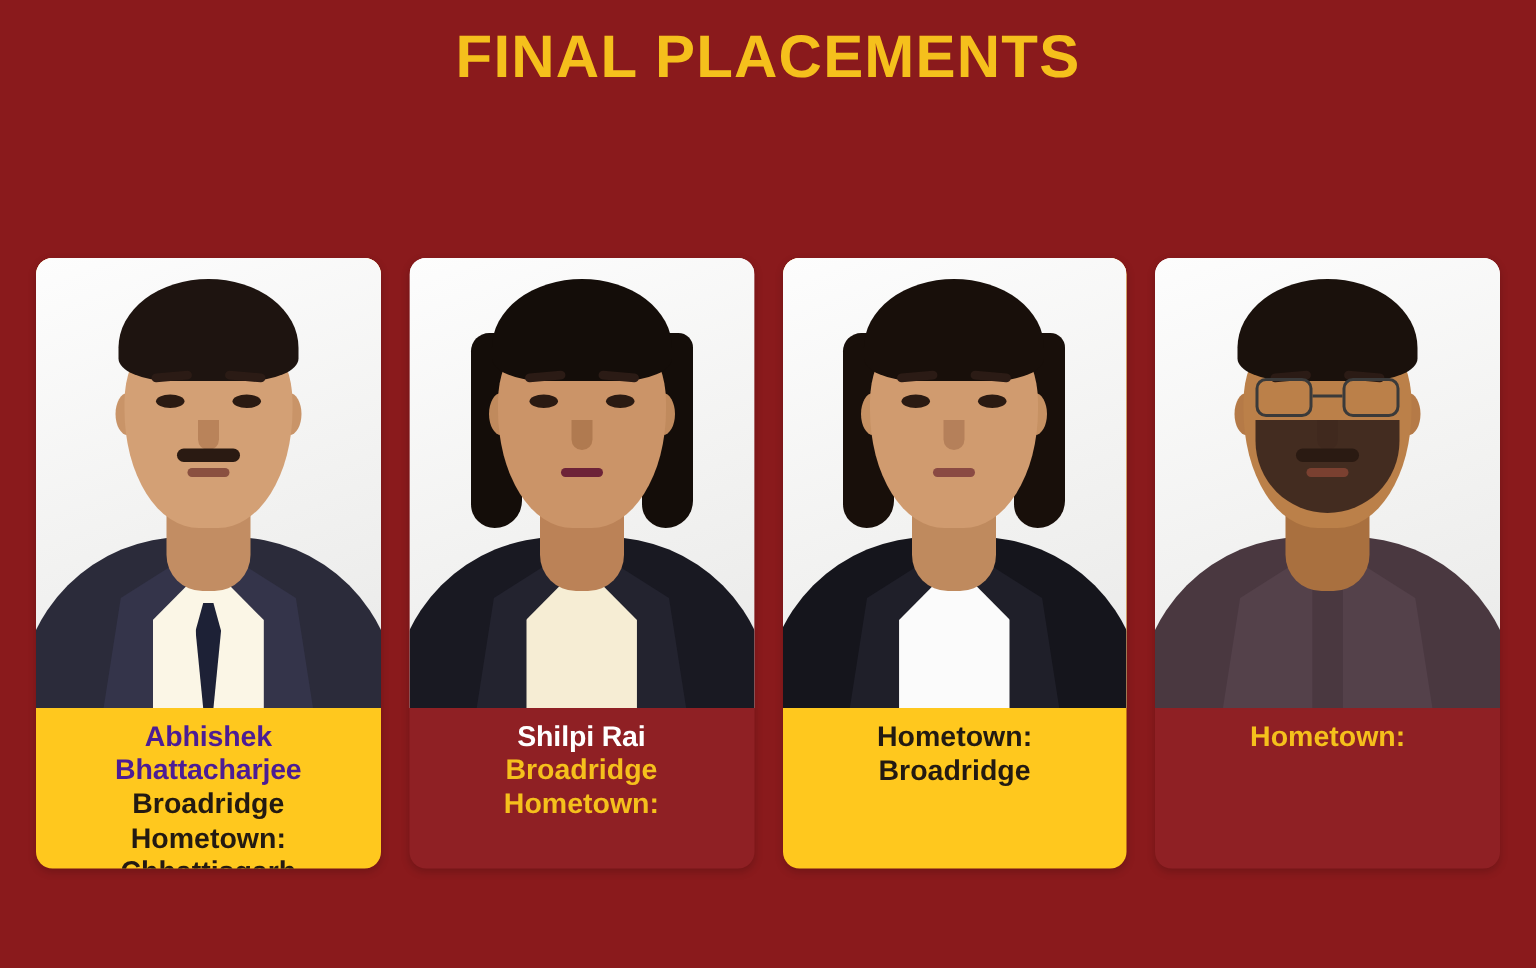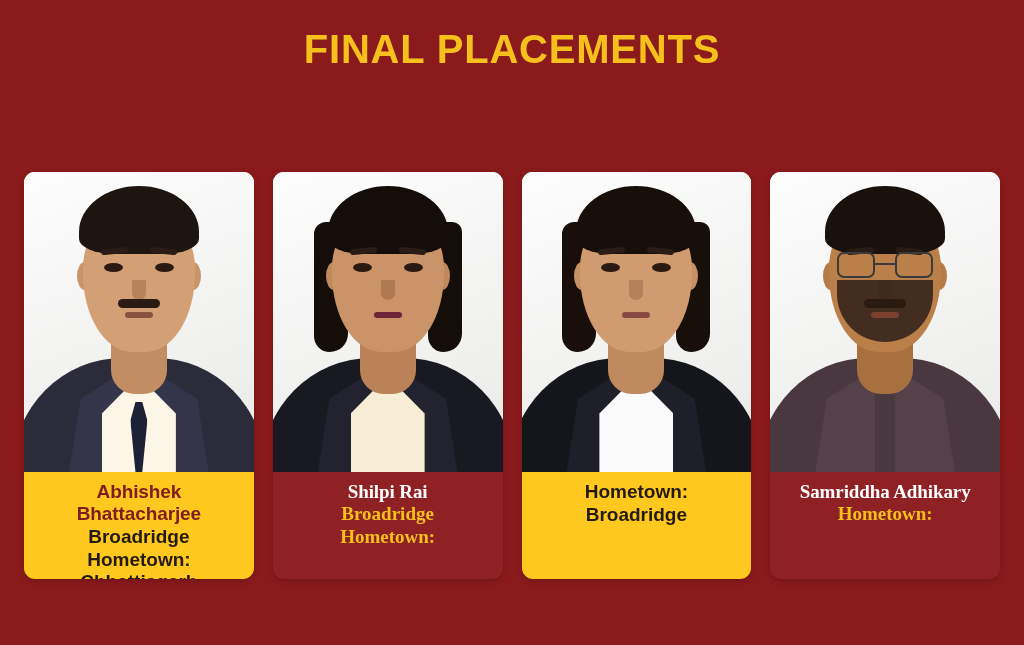--- a/index.html
+++ b/index.html
@@ -7,21 +7,21 @@
   html,body { width:1024px; height:645px; overflow:hidden; }
   body {
     background:#8a1a1c;
     font-family:"Liberation Sans", sans-serif;
     position:relative;
   }
 
   
   .header {
     width:1024px;
-    padding-top:27px;
+    padding-top:16px;
     text-align:center;
   }
   .title-main {
     color:#f5c01c;
     font-size:40px;
     font-weight:bold;
     letter-spacing:0.8px;
     line-height:1.12;
     text-transform:uppercase;
   }
@@ -49,21 +49,21 @@
     width:234px;
     height:407px;
     border-radius:11px;
     overflow:hidden;
     display:flex;
     flex-direction:column;
     position:relative;
     box-shadow:0 2px 6px rgba(0,0,0,0.18);
   }
   .card.theme-yellow { background:#ffc81e; }
-  .card.theme-maroon { background:#8f2024;font-family:Liberation Serif, serif; }
+  .card.theme-maroon { background:#8f2024; }
 
   
   .photo {
     width:100%;
     height:300px;
     background:#f4f4f3;
     position:relative;
     overflow:hidden;
     flex:0 0 300px;
   }
@@ -178,21 +178,21 @@
     text-align:center;
   }
   .lbl-company.small { font-size:15px; letter-spacing:-0.2px; }
   .lbl-hometown-label, .lbl-hometown-value {
     font-size:19px;
     font-weight:bold;
     line-height:1.2;
   }
 
   
-  .theme-yellow .lbl-name { color:#7f1d1d; }
+  .theme-yellow .lbl-name { color:#4c1d95; }
   .theme-yellow .lbl-company,
   .theme-yellow .lbl-hometown-label,
   .theme-yellow .lbl-hometown-value { color:#231a12; }
 
   .theme-maroon .lbl-name { color:#ffffff; }
   .theme-maroon .lbl-company,
   .theme-maroon .lbl-hometown-label,
   .theme-maroon .lbl-hometown-value { color:#f5c01c; }
 </style>
 </head>
@@ -305,18 +305,17 @@
         <span class="lens l"></span>
         <span class="bridge"></span>
         <span class="lens r"></span>
       </div>
       <div class="nose" style="background:#a06a3c;"></div>
       <div class="beard"></div>
       <div class="mustache"></div>
       <div class="mouth" style="background:#7a4030;"></div>
     </div>
     <div class="label">
-      <div class="lbl-name">Samriddha Adhikary</div>
       <div class="lbl-hometown-label">Hometown:</div>
     </div>
   </div>
 
 </div>
 
 </body></html>

